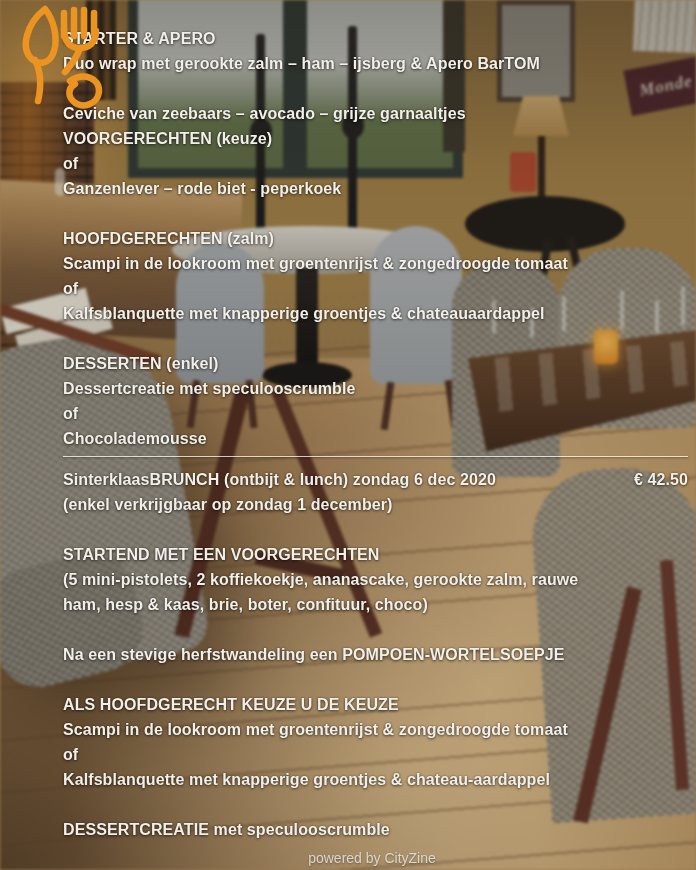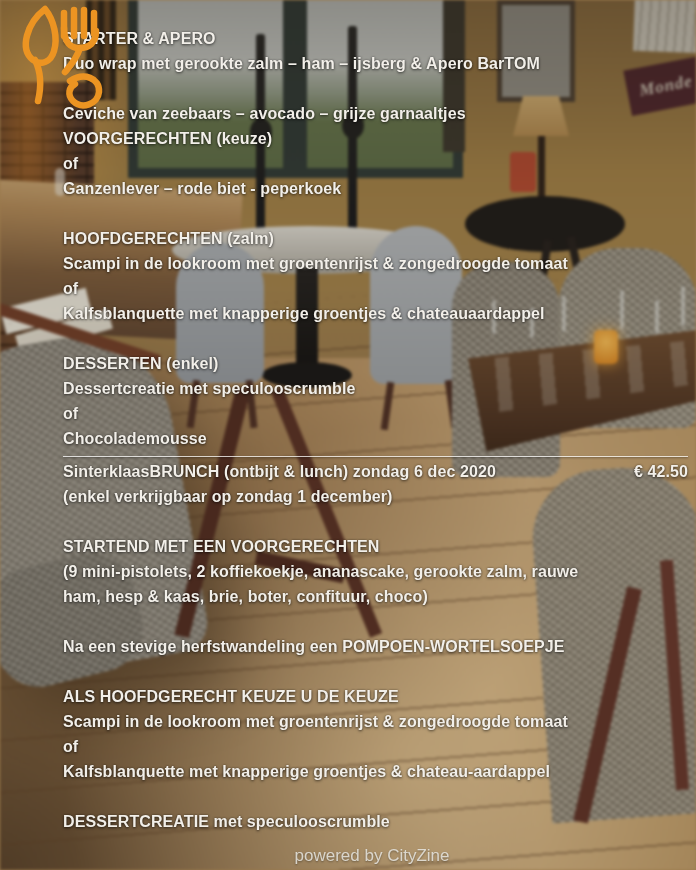--- a/index.html
+++ b/index.html
@@ -110,24 +110,24 @@
   
   .logo{position:absolute;left:14px;top:2px;width:96px;height:110px;z-index:5;}
   .menu-text{position:absolute;left:63px;top:26px;right:8px;z-index:4;color:#f2efe9;
     font-size:16px;font-weight:bold;line-height:25px;letter-spacing:.1px;
     text-shadow:0 1px 3px rgba(0,0,0,.6),0 0 2px rgba(0,0,0,.35);}
   .menu-text p{margin:0;white-space:nowrap;}
   .mblock{margin-top:25px;}
   .mblock.first{margin-top:0;}
   .divider{margin-top:5px;height:1px;background:rgba(255,255,255,.75);
     box-shadow:0 1px 2px rgba(0,0,0,.4);}
-  .brunch-head{margin-top:2px;}
+  .brunch-head{margin-top:10px;}
   .title-row{display:flex;justify-content:space-between;align-items:flex-start;}
   .footer{position:absolute;left:0;right:0;bottom:4px;z-index:4;text-align:center;
-    padding-left:48px;font-size:17px;font-weight:normal;color:rgba(233,231,226,.85);
+    padding-left:48px;font-size:14px;font-weight:normal;color:rgba(233,231,226,.85);
     text-shadow:0 1px 2px rgba(0,0,0,.35);}
 </style>
 </head>
 <body>
 
 <div class="screen">
 
   <div class="bg">
     <div class="wall"></div>
     <div class="wall-glow"></div>
@@ -233,21 +233,21 @@
     <div class="mblock brunch-head">
       <div class="title-row">
         <p>SinterklaasBRUNCH (ontbijt &amp; lunch) zondag 6 dec 2020</p>
         <p>€ 42.50</p>
       </div>
       <p>(enkel verkrijgbaar op zondag 1 december)</p>
     </div>
 
     <div class="mblock">
       <p>STARTEND MET EEN VOORGERECHTEN</p>
-      <p>(9 mini-pistolets, 2 koffiekoekje, ananascake, gerookte zalm, rauwe</p>
+      <p>(5 mini-pistolets, 2 koffiekoekje, ananascake, gerookte zalm, rauwe</p>
       <p>ham, hesp &amp; kaas, brie, boter, confituur, choco)</p>
     </div>
 
     <div class="mblock">
       <p>Na een stevige herfstwandeling een POMPOEN-WORTELSOEPJE</p>
     </div>
 
     <div class="mblock">
       <p>ALS HOOFDGERECHT KEUZE U DE KEUZE</p>
       <p>Scampi in de lookroom met groentenrijst &amp; zongedroogde tomaat</p>

